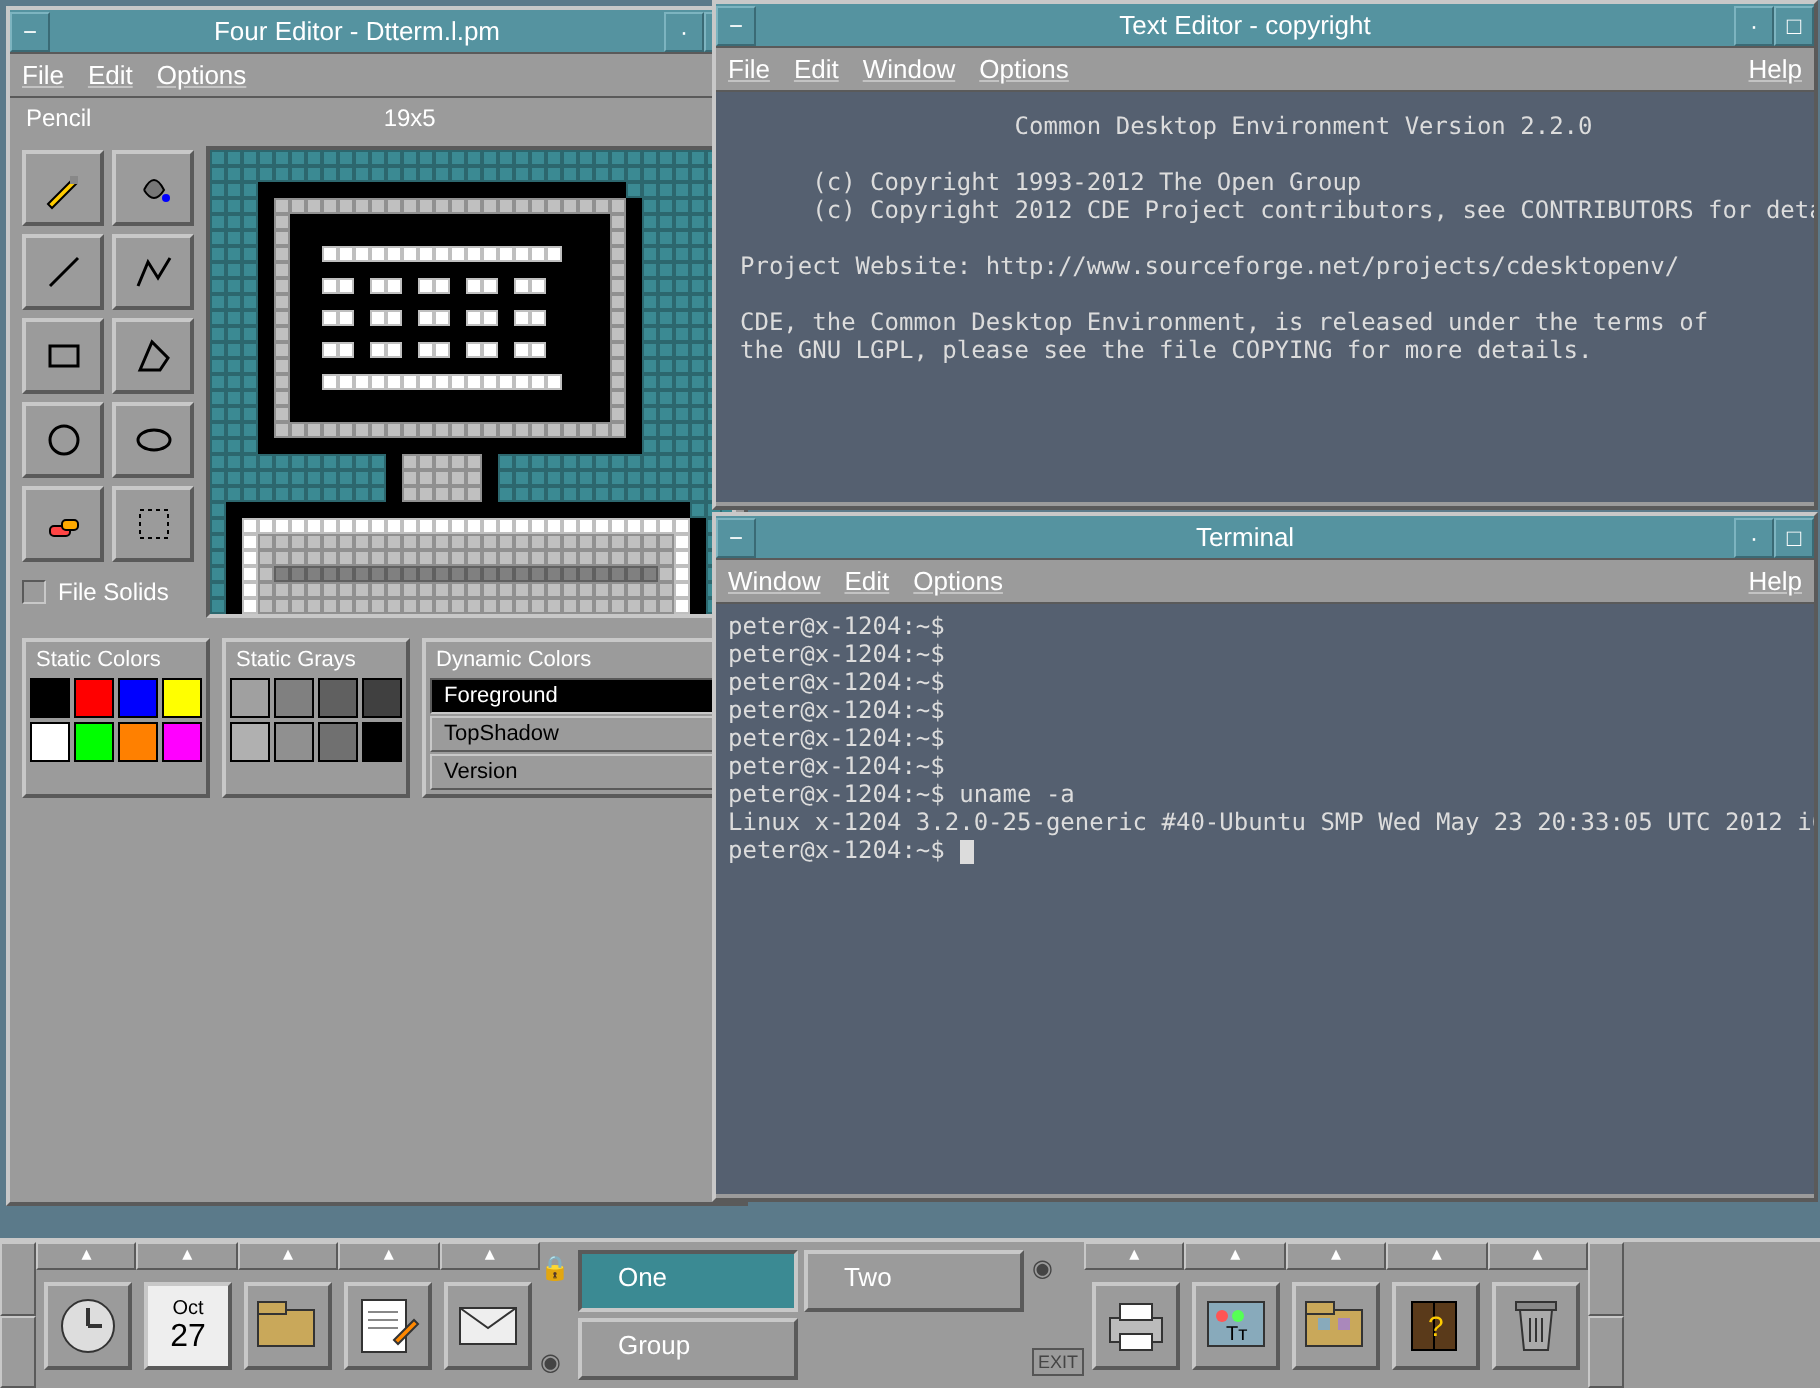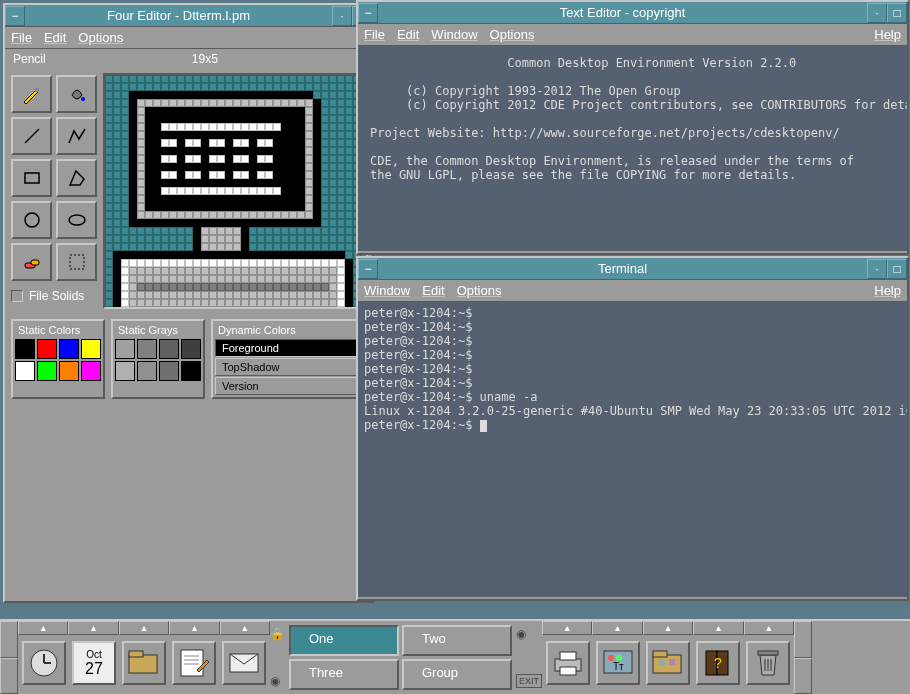--- a/index.html
+++ b/index.html
@@ -1445,21 +1445,20 @@
   </div>
 
   <div class="lock-col">
     <div>🔒</div>
     <div>◉</div>
   </div>
 
   <div class="workspace-grid" id="ws-grid">
       <div class="ws-btn active">One</div>
       <div class="ws-btn">Two</div>
-      <div class="ws-btn">Three</div>
       <div class="ws-btn">Group</div>
     </div>
 
   <div class="lock-col">
     <div>◉</div>
     <div style="font-size:9px;border:1px solid #555;padding:1px 2px">EXIT</div>
   </div>
 
   <div class="panel-cell-wrap">
     <div class="panel-arrow-row">

